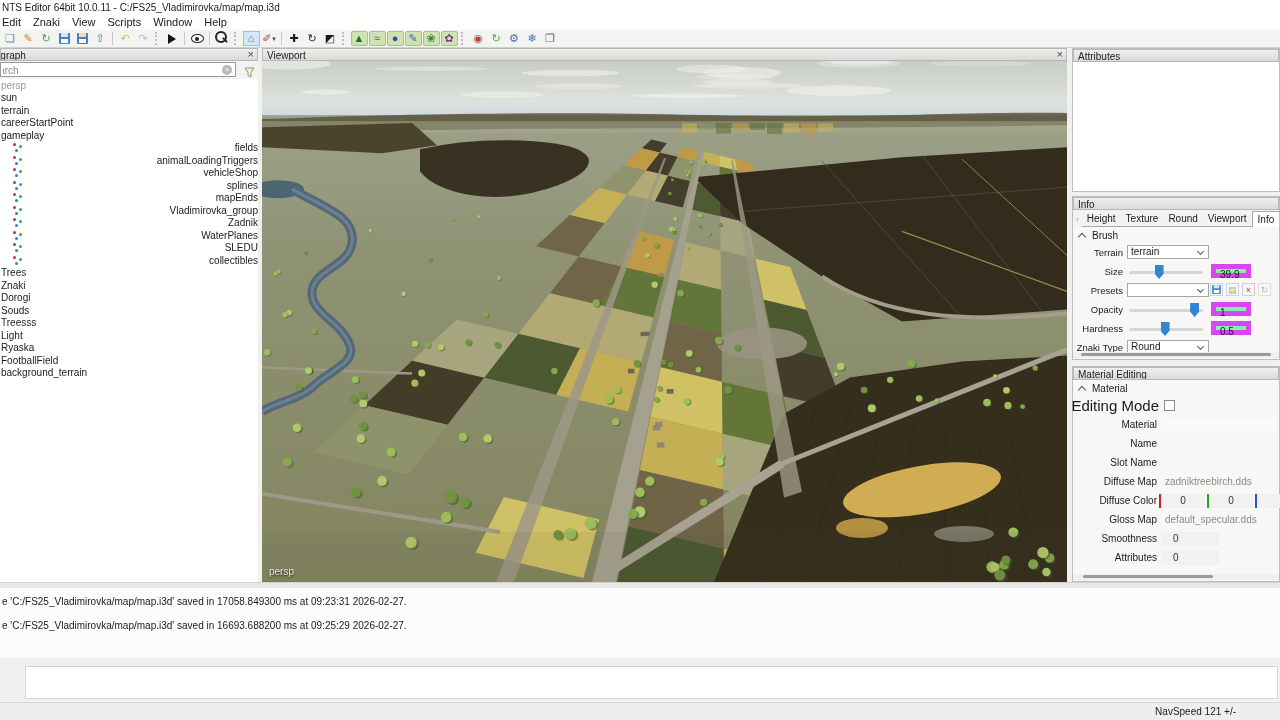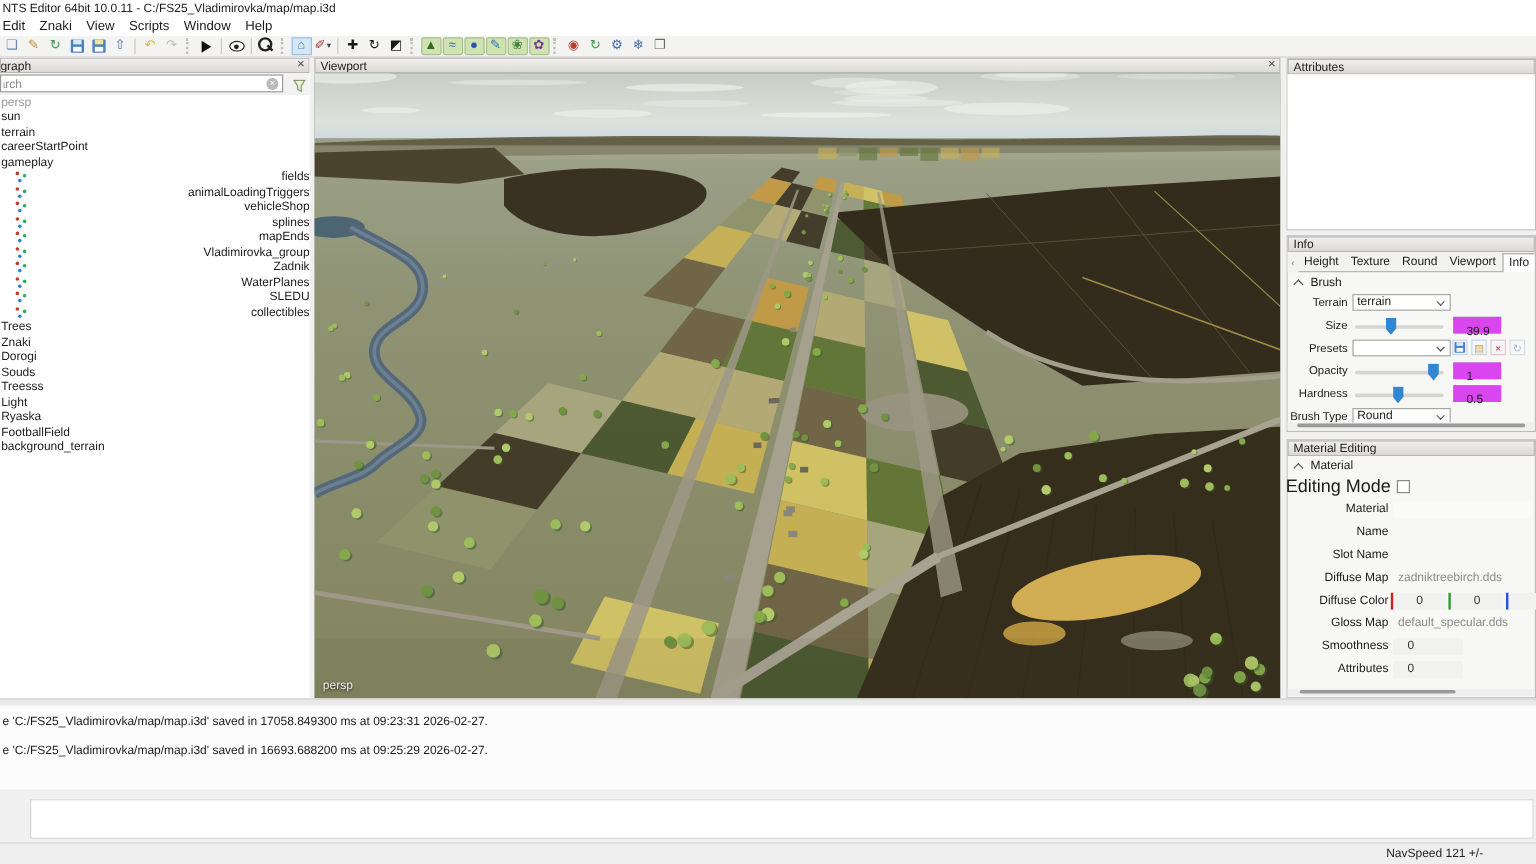--- a/index.html
+++ b/index.html
@@ -77,21 +77,21 @@
   .sect-caret{width:5px;height:5px;border-left:1px solid #555;border-top:1px solid #555;transform:rotate(45deg);margin:2px 7px 0 2px;flex:0 0 5px;}
   .brow,.mrow{position:relative;height:19px;font-size:10px;}
   .blabel{position:absolute;left:0;width:50px;text-align:right;line-height:19px;font-size:9.5px;white-space:nowrap;}
   .bselect{position:absolute;left:54px;top:2px;width:82px;height:14px;background:#fff;border:1px solid #a6a6a6;
            box-sizing:border-box;line-height:12px;padding-left:3px;}
   .bselect:after{content:"";position:absolute;right:5px;top:3px;width:4px;height:4px;
                  border-right:1px solid #555;border-bottom:1px solid #555;transform:rotate(45deg);}
   .bslider{position:absolute;left:56px;top:9px;width:74px;height:3px;background:#d6d6d6;border-radius:2px;}
   .bthumb{position:absolute;top:-6px;width:9px;height:14px;margin-left:-4px;background:#2f86d3;
           clip-path:polygon(0 0,100% 0,100% 62%,50% 100%,0 62%);}
-  .bvalue{position:absolute;left:138px;top:2px;width:40px;height:14px;background:#86efac;border:7px solid #d946ef;
+  .bvalue{position:absolute;left:138px;top:2px;width:40px;height:14px;background:#86efac;border:5px solid #d946ef;
           box-sizing:border-box;line-height:12px;padding-left:4px;}
   .preset-btns{position:absolute;left:137px;top:2px;display:flex;gap:3px;}
   .pbtn{width:13px;height:13px;border:1px solid #c8d8ea;background:#f4f8fc;display:flex;align-items:center;
         justify-content:center;font-size:9px;box-sizing:border-box;}
   .pbtn .ico-floppy{transform:scale(.8);}
   .hscroll{position:absolute;left:0;right:0;height:6px;background:#efefef;}
   .hthumb{position:absolute;top:1px;height:3px;background:#9a9a9a;border-radius:2px;}
   .mlabel{position:absolute;left:0;width:84px;text-align:right;line-height:19px;white-space:nowrap;}
   .mlabel-shared{position:absolute;right:120px;line-height:19px;white-space:nowrap;font-size:15px;}
   .mcheck{position:absolute;left:91px;top:4px;width:11px;height:11px;background:#fff;border:1px solid #8a8a8a;box-sizing:border-box;}
@@ -795,21 +795,21 @@
           <span class="bvalue">1</span>
         </div>
         <div class="brow">
           <span class="blabel">Hardness</span>
           <span class="bslider">
               <span class="bthumb" style="left: 48%;"></span>
             </span>
           <span class="bvalue">0.5</span>
         </div>
         <div class="brow">
-          <span class="blabel">Brush Type</span>
+          <span class="blabel">Znaki Type</span>
           <span class="bselect"><span>Round</span></span>
         </div>
       </div>
       <div class="hscroll" style="bottom:1px;">
         <span class="hthumb" style="left:8px;width:190px;"></span>
       </div>
     </div>
 
     <div class="rpanel" style="top:318px;height:216px;">
       <div class="panel-header">

